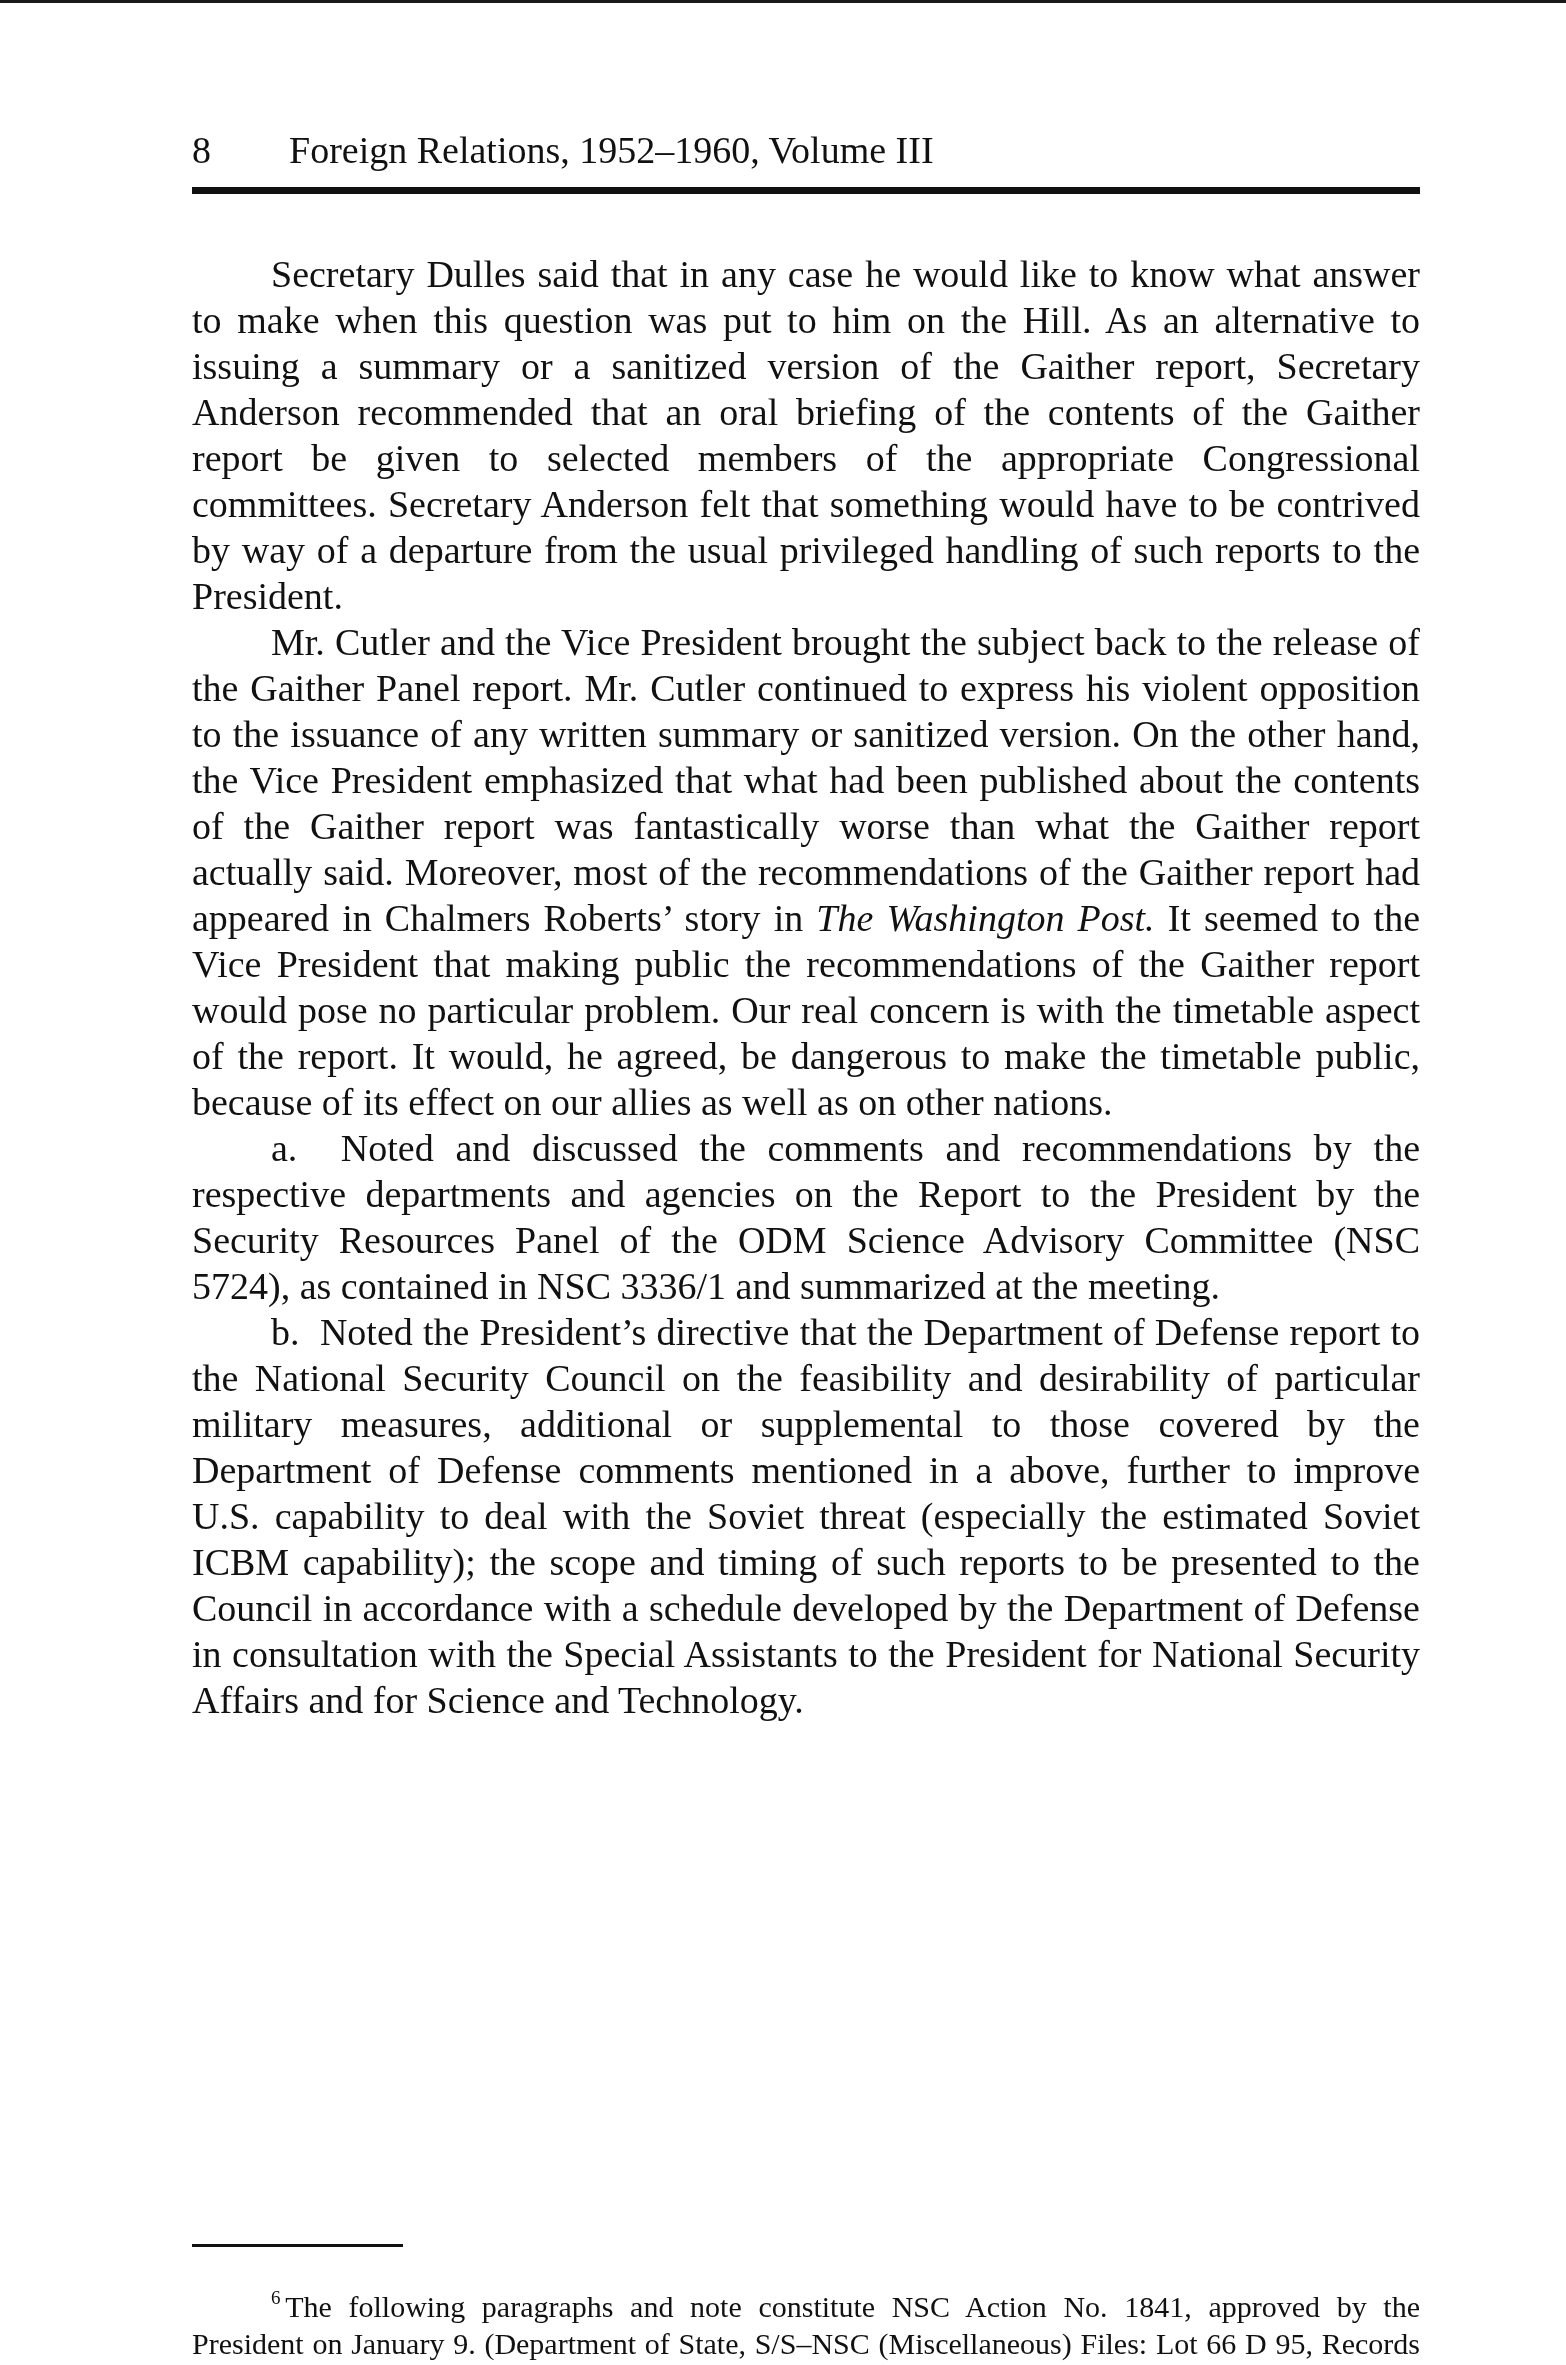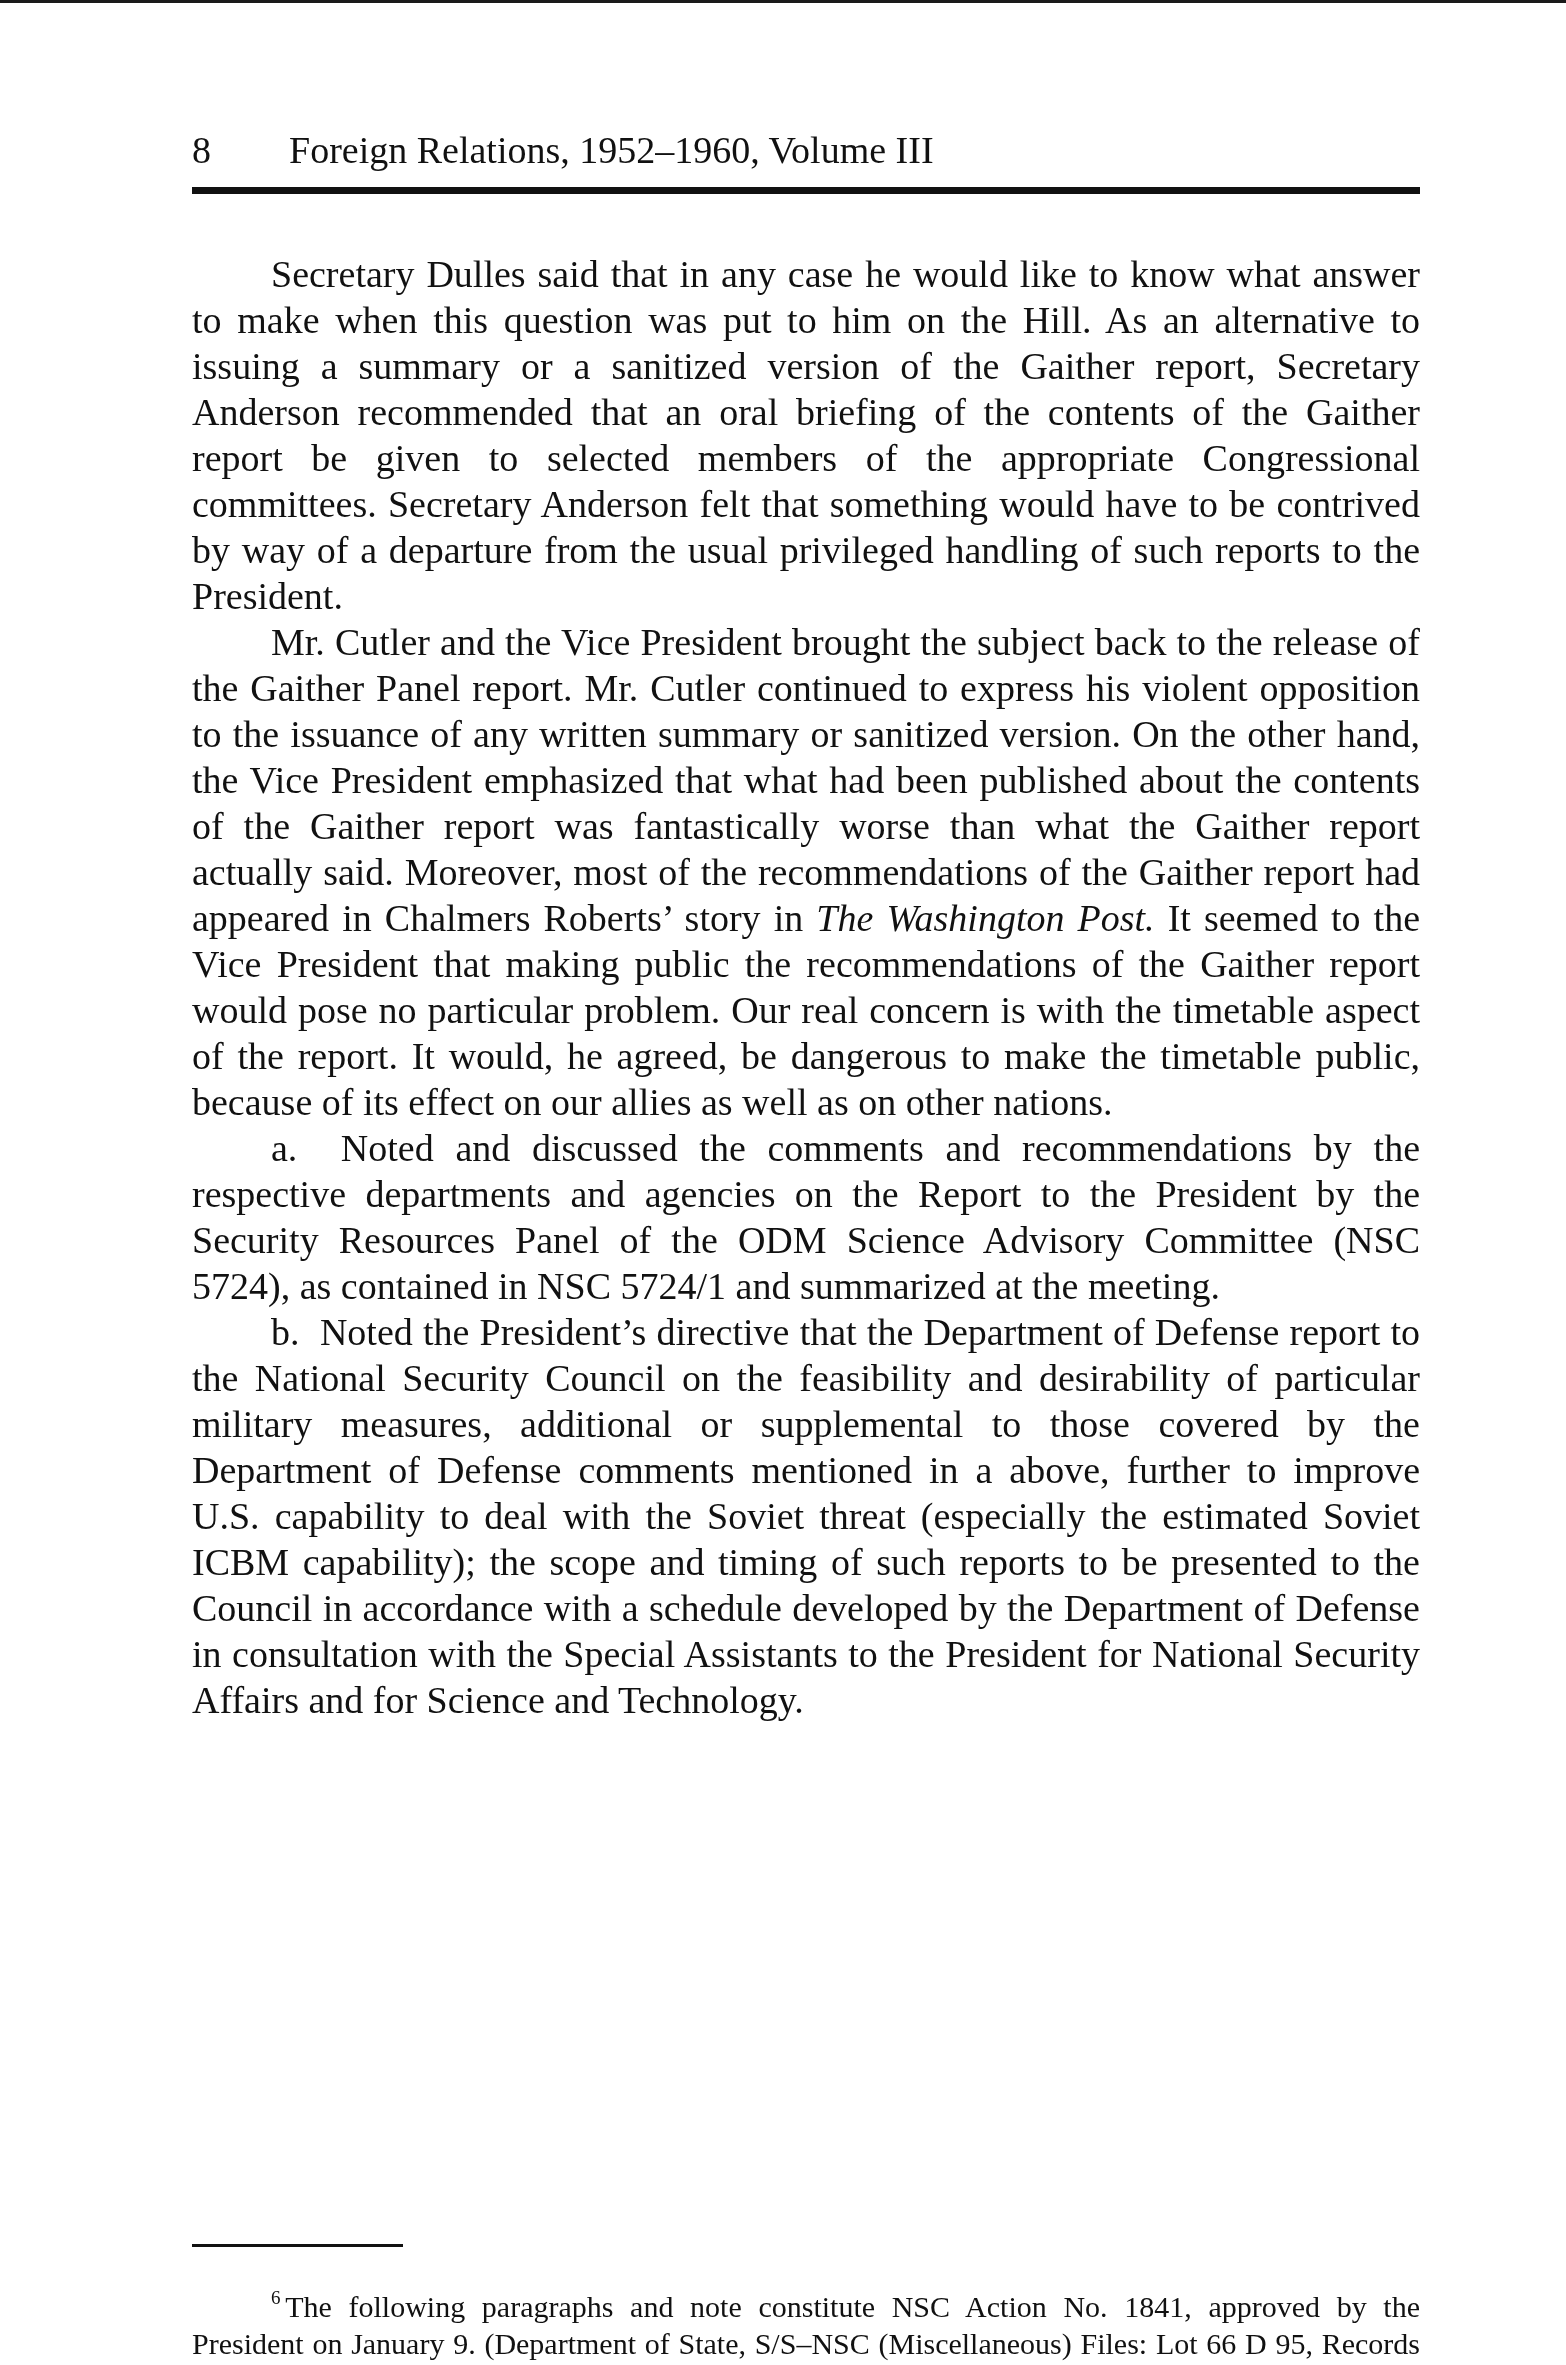--- a/index.html
+++ b/index.html
@@ -109,21 +109,21 @@
 <div class="head-rule"></div>
 
 <div class="body-text">
   <p>
     <span>Secretary Dulles said that in any case he would like to know what answer to make when this question was put to him on the Hill. As an alternative to issuing a summary or a sanitized version of the Gaither report, Secretary Anderson recommended that an oral briefing of the contents of the Gaither report be given to selected members of the appropriate Congressional committees. Secretary Anderson felt that something would have to be contrived by way of a departure from the usual privileged handling of such reports to the President.</span>
   </p>
   <p>
     <span>Mr. Cutler and the Vice President brought the subject back to the release of the Gaither Panel report. Mr. Cutler continued to express his violent opposition to the issuance of any written summary or sanitized version. On the other hand, the Vice President emphasized that what had been published about the contents of the Gaither report was fantastically worse than what the Gaither report actually said. Moreover, most of the recommendations of the Gaither report had appeared in Chalmers Rob­erts’ story in </span><span class="ital">The Washington Post.</span><span> It seemed to the Vice President that making public the recommendations of the Gaither report would pose no particular problem. Our real concern is with the timetable aspect of the report. It would, he agreed, be dangerous to make the timetable pub­lic, because of its effect on our allies as well as on other nations.</span>
   </p>
   <p class="noindent-item">
-    <span>a.</span>&nbsp;&nbsp;<span>Noted and discussed the comments and recommendations by the respective departments and agencies on the Report to the President by the Security Resources Panel of the ODM Science Advisory Commit­tee (NSC 5724), as contained in NSC 5724/1 and summarized at the meeting.</span>
+    <span>a.</span>&nbsp;&nbsp;<span>Noted and discussed the comments and recommendations by the respective departments and agencies on the Report to the President by the Security Resources Panel of the ODM Science Advisory Commit­tee (NSC 5724), as contained in NSC 3336/1 and summarized at the meeting.</span>
   </p>
   <p class="noindent-item">
     <span>b.</span>&nbsp;&nbsp;<span>Noted the President’s directive that the Department of Defense report to the National Security Council on the feasibility and desirability of particular military measures, additional or supplemental to those cov­ered by the Department of Defense comments mentioned in a above, fur­ther to improve U.S. capability to deal with the Soviet threat (especially the estimated Soviet ICBM capability); the scope and timing of such reports to be presented to the Council in accordance with a schedule developed by the Department of Defense in consultation with the Special Assistants to the President for National Security Affairs and for Science and Technology.</span>
   </p>
 </div>
 
 <div class="fn-rule"></div>
 
 <div class="footnotes">
   <p>

